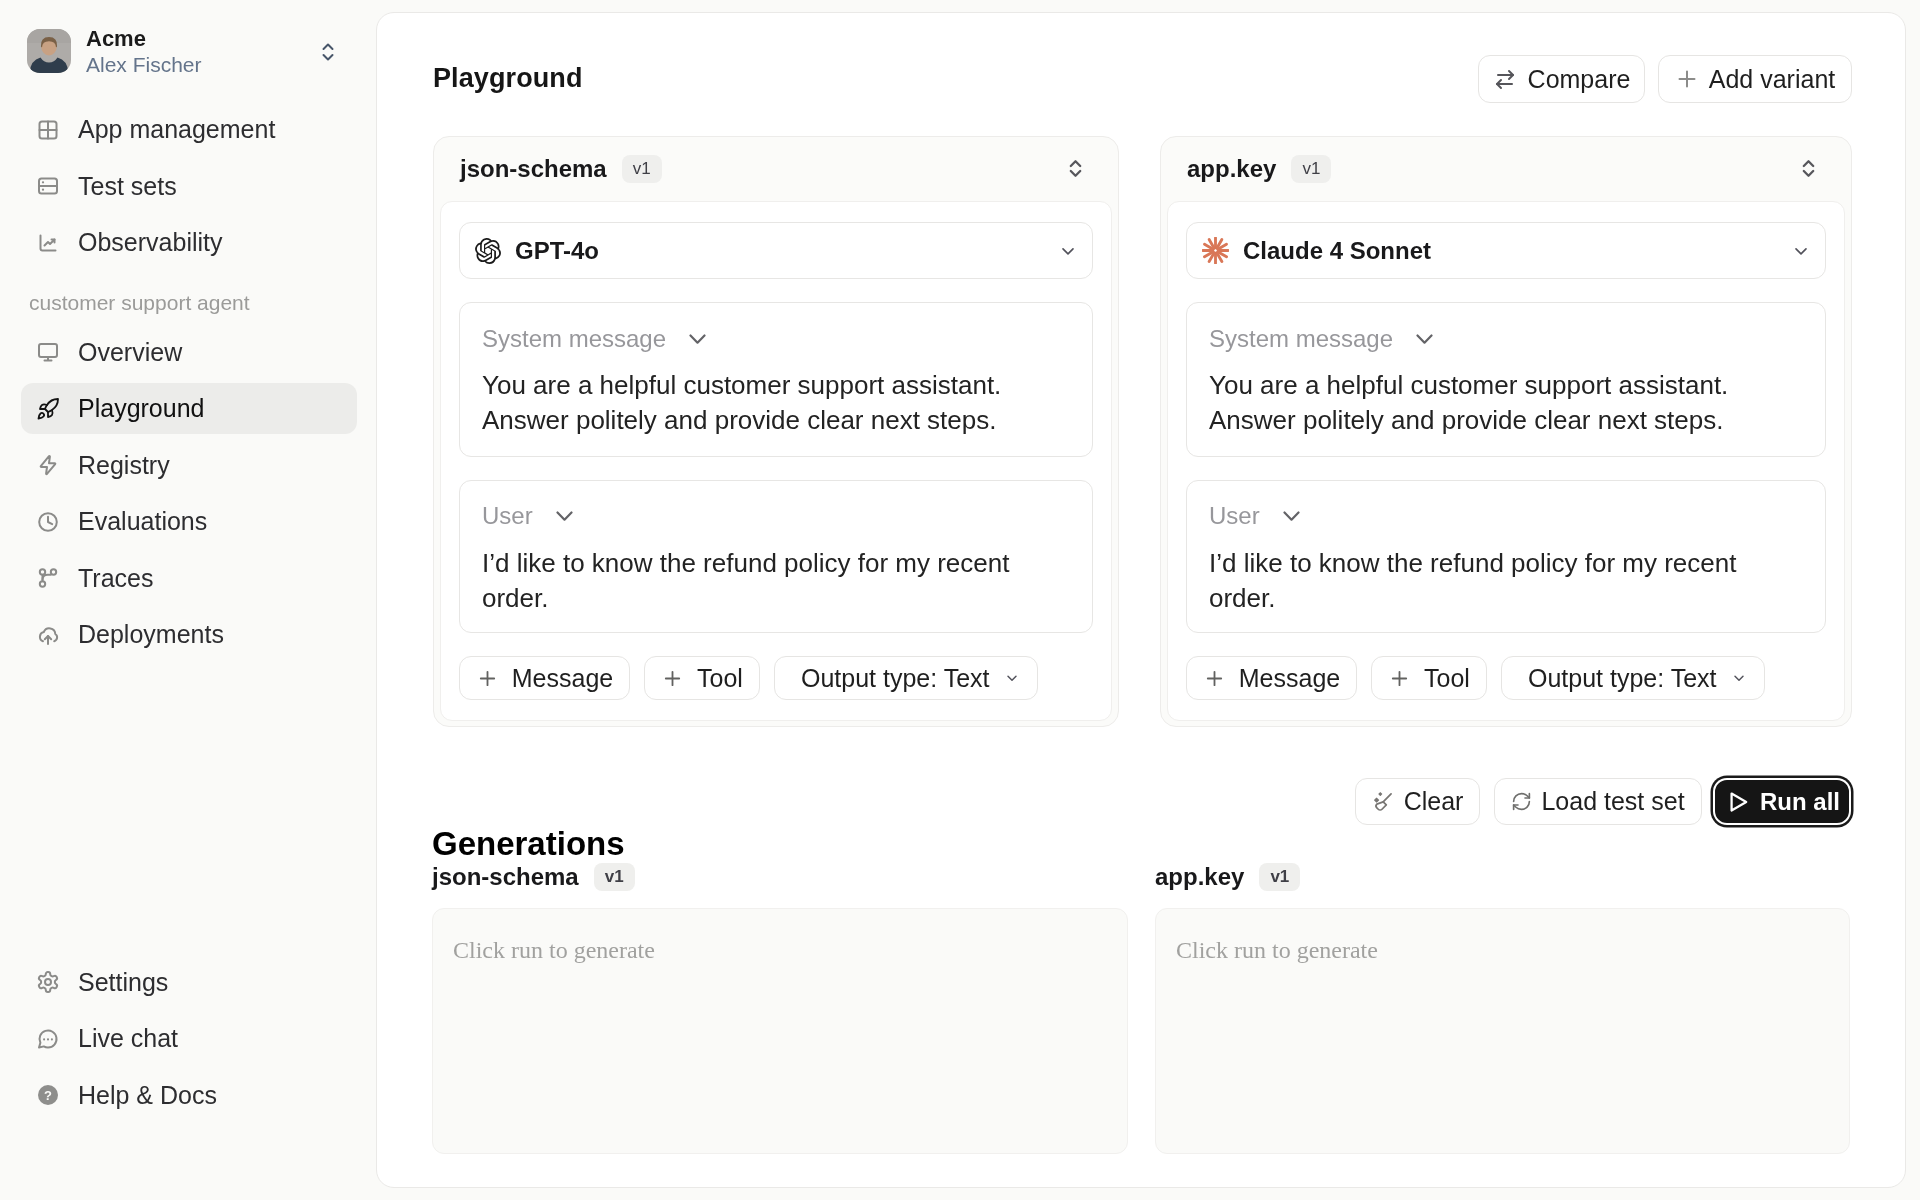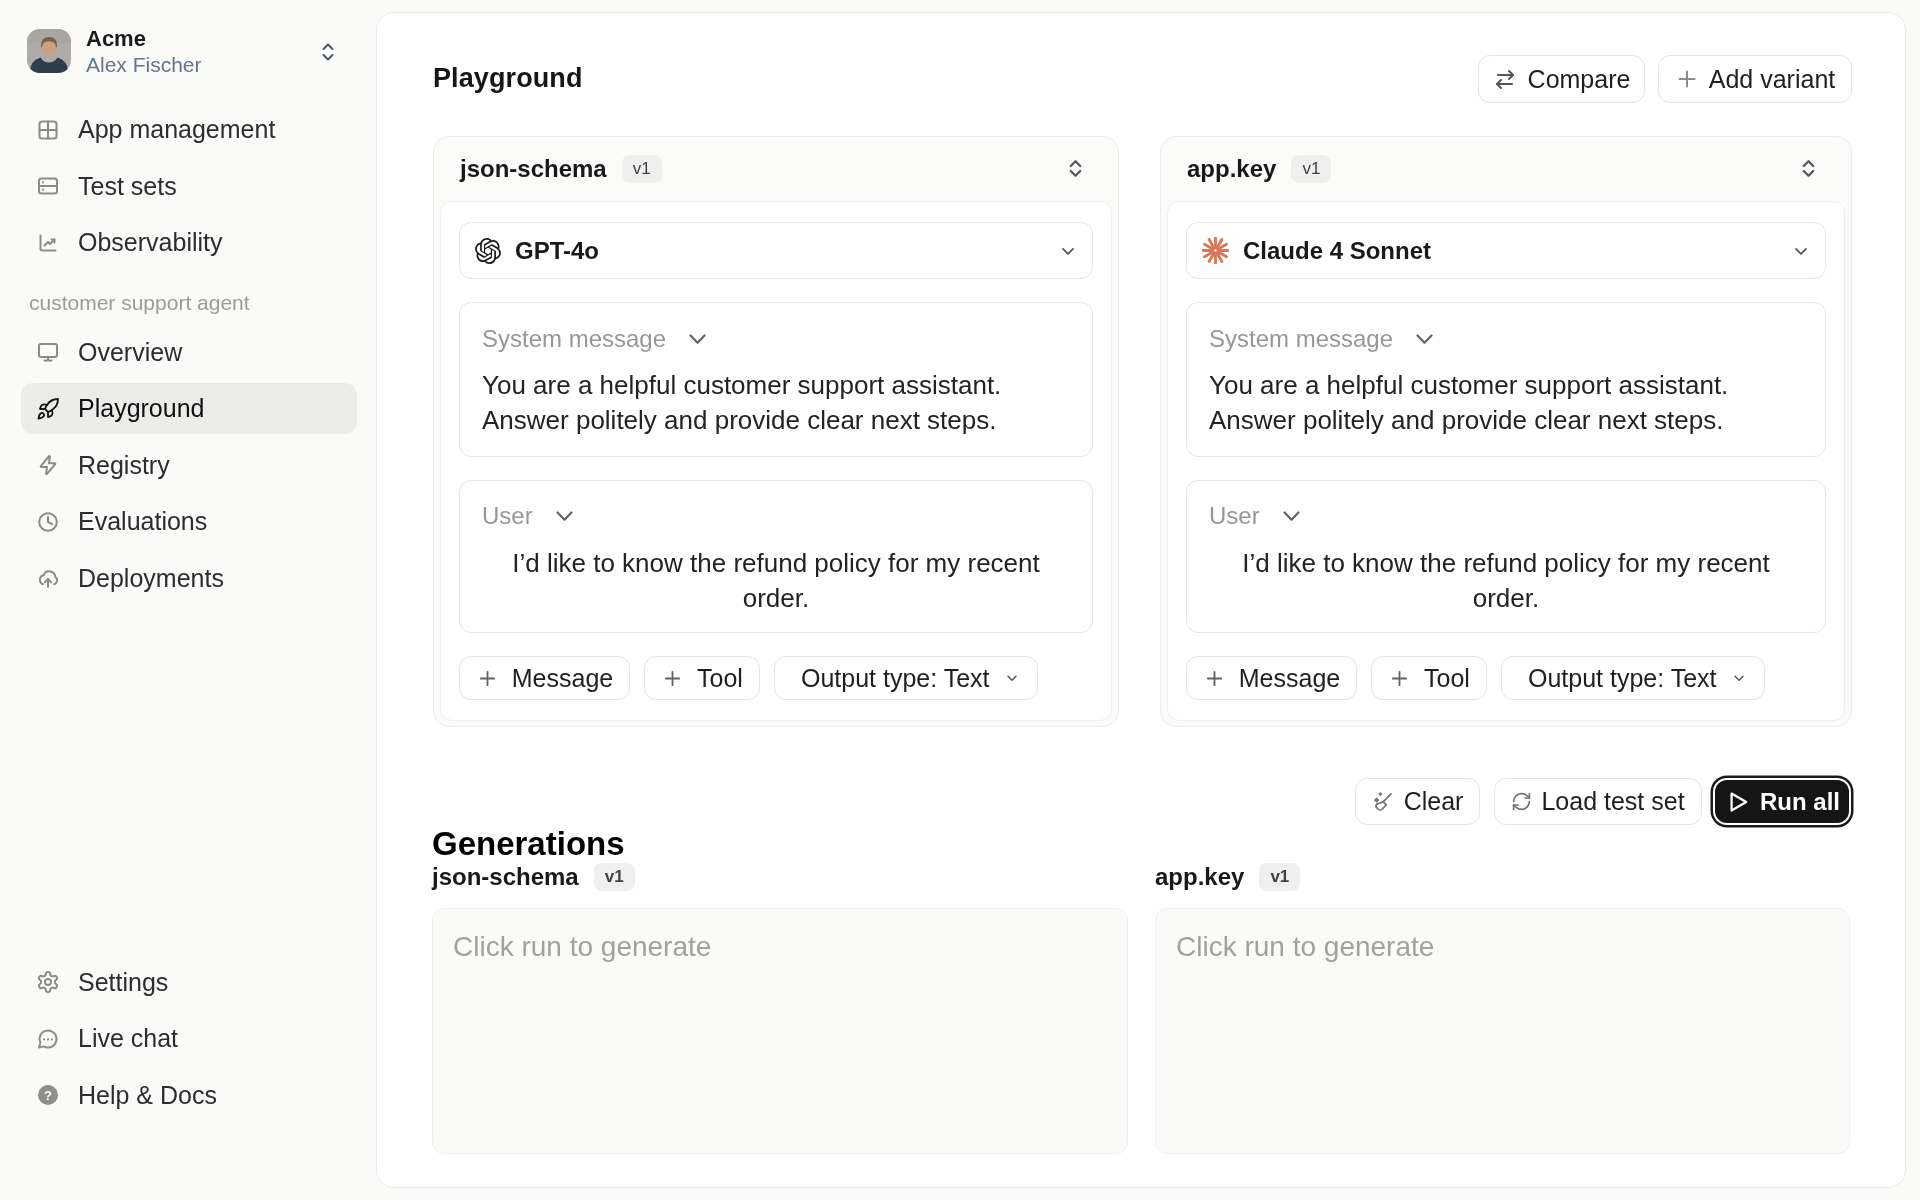--- a/index.html
+++ b/index.html
@@ -42,37 +42,37 @@
   .phead .sp { flex:1; }
   .inner { position:absolute; left:6px; right:6px; top:64px; bottom:5px; background:#fff;
            border:1px solid #f0efed; border-radius:12px; padding:20px 18px; }
   .selector { height:57px; border:1px solid #e7e6e4; border-radius:12px; display:flex; align-items:center; padding:0 14px 0 15px; background:#fff; }
   .selector .mname { font-size:24px; font-weight:700; color:#19191b; margin-left:14px; }
   .selector .sp { flex:1; }
   .msgbox { border:1px solid #e7e6e4; border-radius:12px; background:#fff; margin-top:23px; padding:0 22px; }
   .msgbox .role { display:flex; align-items:center; gap:23px; font-size:24px; color:#97979b; line-height:28px;}
   .msgbox .mtext { font-size:26px; color:#232323; line-height:35px; }
   .box-sys { height:155px; } .box-sys .role { margin-top:22px; } .box-sys .mtext { margin-top:15px; }
-  .box-user { height:153px;text-align:center; } .box-user .role { margin-top:21px; } .box-user .mtext { margin-top:16px; }
+  .box-user { height:153px; } .box-user .role { margin-top:21px; } .box-user .mtext { margin-top:16px; }
   .btnrow { display:flex; margin-top:23px; gap:14px; }
   .btnrow .btn { height:44px; font-size:25px; gap:13px; border-radius:12px; }
   .bmsg { width:171px; } .btool { width:116px; }
   .bout { width:264px; justify-content:space-between; padding:0 17px 0 26px; }
   
   .gtitle { position:absolute; left:432px; top:789px; font-size:33px; font-weight:700; color:#000000;margin-top:36px; }
   .gbtn { position:absolute; top:778px; height:47px; }
   .clear { left:1355px; width:125px; gap:10px; }
   .loadts { left:1494px; width:208px; gap:9px; }
   .runall { left:1713px; top:778px; width:138px; height:47px; background:#151515; color:#fff; border:none;
             border-radius:14px; box-shadow:0 0 0 2px #fff inset, 0 0 0 2.5px #1a1a1a; gap:10px;
             display:flex; align-items:center; justify-content:center; font-size:24px; position:absolute; font-weight:600;}
   .glabel { position:absolute; top:863px; display:flex; align-items:center; font-size:24px; font-weight:700; color:#19191b; }
   .gl1 { left:432px; } .gl2 { left:1155px; }
   .gbox { position:absolute; top:908px; height:246px; background:#fafaf8; border:1px solid #f1f0ee; border-radius:12px;
-          font-size:28px; color:#a1a19f; padding:22px 20px; }
+          font-size:24px; color:#a1a19f; padding:28px 20px;font-family:Liberation Serif, serif; }
   .gb1 { left:432px; width:696px; } .gb2 { left:1155px; width:695px; }
 </style>
 </head>
 <body>
   <div class="card"></div>
 
   <div class="sb">
     <div class="acct">
       <div class="avatar">
         <svg width="44" height="44" viewBox="0 0 44 44">
@@ -142,20 +142,30 @@
             <path d="M13 3.2 4.8 13.1c-.3.37-.04.9.43.9H11l-.9 6.6c-.06.5.56.76.88.38l8.2-9.9c.3-.37.04-.9-.43-.9H13l.9-6.6c.06-.5-.56-.76-.88-.38z"></path>
           </svg></span>
         <span class="lbl">Registry</span>
       </div>
       <div class="row">
         <span class="ic"><svg width="24" height="24" viewBox="0 0 24 24" fill="none" stroke="#8b8b89" stroke-width="2" stroke-linecap="round" stroke-linejoin="round">
             <circle cx="12" cy="12" r="8.8"></circle>
             <path d="M12 6.8V12l4.2 2.1"></path>
           </svg></span>
         <span class="lbl">Evaluations</span>
+      </div>
+      <div class="row">
+        <span class="ic"><svg width="24" height="24" viewBox="0 0 24 24" fill="none" stroke="#8b8b89" stroke-width="2" stroke-linecap="round" stroke-linejoin="round">
+            <circle cx="6.5" cy="6" r="2.7"></circle>
+            <circle cx="17.5" cy="6" r="2.7"></circle>
+            <circle cx="6.5" cy="18" r="2.7"></circle>
+            <path d="M6.5 8.7v6.6"></path>
+            <path d="M6.5 13.5c0-3.2 2.3-4.8 5.2-4.8h3.1"></path>
+          </svg></span>
+        <span class="lbl">Traces</span>
       </div>
       <div class="row">
         <span class="ic"><svg width="24" height="24" viewBox="0 0 24 24" fill="none" stroke="#8b8b89" stroke-width="2" stroke-linecap="round" stroke-linejoin="round">
             <path d="M12 13v8"></path>
             <path d="m8.8 16.2 3.2-3.2 3.2 3.2"></path>
             <path d="M7 18.2A4.8 4.8 0 0 1 7.8 9a6 6 0 0 1 11.5 2 4 4 0 0 1-1.1 7.2"></path>
           </svg></span>
         <span class="lbl">Deployments</span>
       </div>
     </div>

